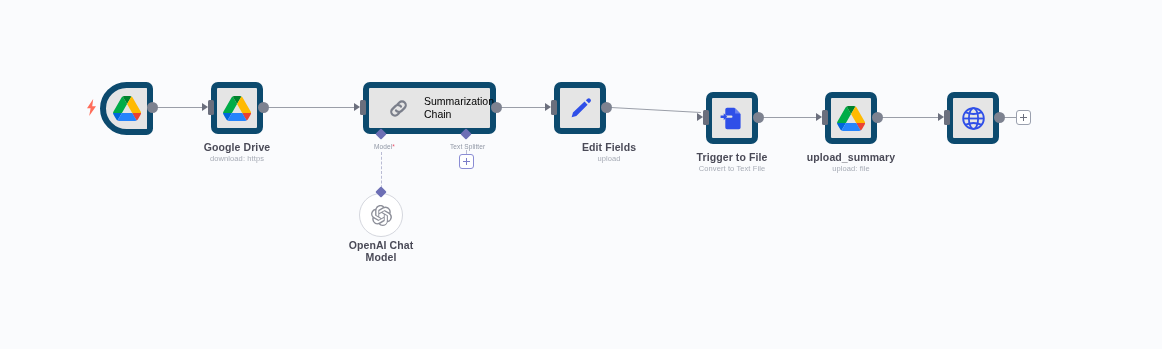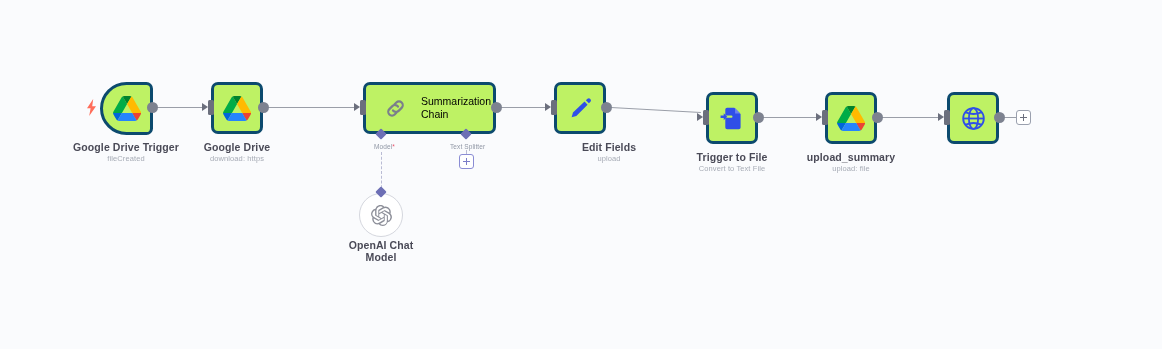--- a/index.html
+++ b/index.html
@@ -17,22 +17,22 @@
   #canvas {
     position: absolute;
     inset: 0;
     width: 1162px;
     height: 349px;
   }
   
   .node {
     position: absolute;
     box-sizing: border-box;
-    background: #bef264;
-    border: 3px solid #0c4a6e;
+    background: #e5e5e5;
+    border: 6px solid #0c4a6e;
     border-radius: 7px;
     display: flex;
     align-items: center;
     justify-content: center;
     z-index: 5;
   }
   .node.trigger {
     border-top-left-radius: 28px;
     border-bottom-left-radius: 28px;
   }
@@ -218,24 +218,20 @@
     <span>
       <svg class="icon-svg" width="28" height="25" viewBox="0 0 87 78">
         <path d="M6.6 66.85 L10.45 73.5 q1.2 2.1 3.45 3.3 l13.75-23.8 H0 q0 2.6 1.35 4.7 z" fill="#0066da"></path>
         <path d="M43.65 25 L29.9 1.2 q-2.25 1.2 -3.45 3.3 L1.35 48.3 Q0 50.4 0 53 h27.65 z" fill="#00ac47"></path>
         <path d="M73.55 76.8 q2.25-1.2 3.45-3.3 l1.6-2.75 7.65-13.25 Q87.5 55.4 87.5 52.8 H59.84 l5.89 11.55 z" fill="#ea4335"></path>
         <path d="M43.65 25 L57.4 1.2 Q55.15 0 52.6 0 H34.7 q-2.55 0-4.8 1.2 z" fill="#00832d"></path>
         <path d="M59.85 53 H27.65 L13.9 76.8 q2.25 1.2 4.8 1.2 h50.1 q2.55 0 4.8-1.2 z" fill="#2684fc"></path>
         <path d="M73.4 26.5 L60.95 4.5 Q59.75 2.4 57.5 1.2 L43.65 25 l16.2 28 h27.6 q0-2.6-1.35-4.7 z" fill="#ffba00"></path>
       </svg>
     </span>
-  </div>
-  <div class="nlabel" style="left:46px; top:141px; width:160px;">
-    <div class="title">Google Drive Trigger</div>
-    <div class="sub">fileCreated</div>
   </div>
 
   <div class="node" style="left:211px; top:82px; width:52px; height:52px;">
     <span>
       <svg class="icon-svg" width="28" height="25" viewBox="0 0 87 78">
         <path d="M6.6 66.85 L10.45 73.5 q1.2 2.1 3.45 3.3 l13.75-23.8 H0 q0 2.6 1.35 4.7 z" fill="#0066da"></path>
         <path d="M43.65 25 L29.9 1.2 q-2.25 1.2 -3.45 3.3 L1.35 48.3 Q0 50.4 0 53 h27.65 z" fill="#00ac47"></path>
         <path d="M73.55 76.8 q2.25-1.2 3.45-3.3 l1.6-2.75 7.65-13.25 Q87.5 55.4 87.5 52.8 H59.84 l5.89 11.55 z" fill="#ea4335"></path>
         <path d="M43.65 25 L57.4 1.2 Q55.15 0 52.6 0 H34.7 q-2.55 0-4.8 1.2 z" fill="#00832d"></path>
         <path d="M59.85 53 H27.65 L13.9 76.8 q2.25 1.2 4.8 1.2 h50.1 q2.55 0 4.8-1.2 z" fill="#2684fc"></path>

